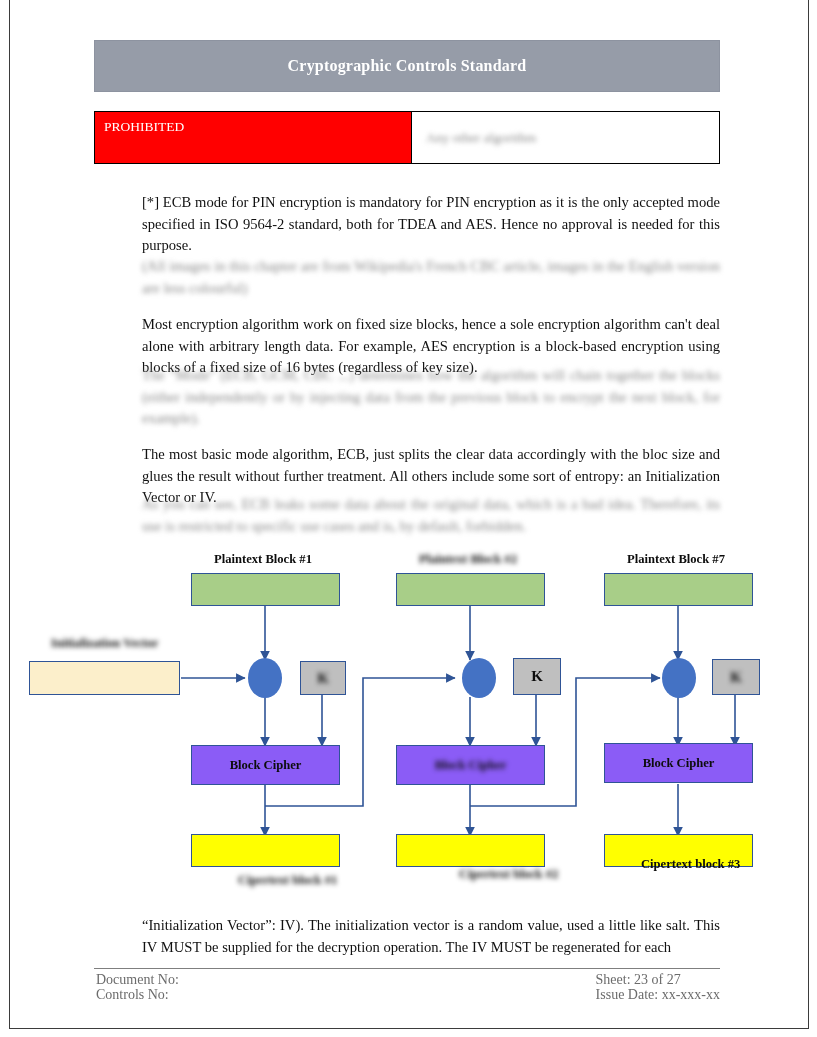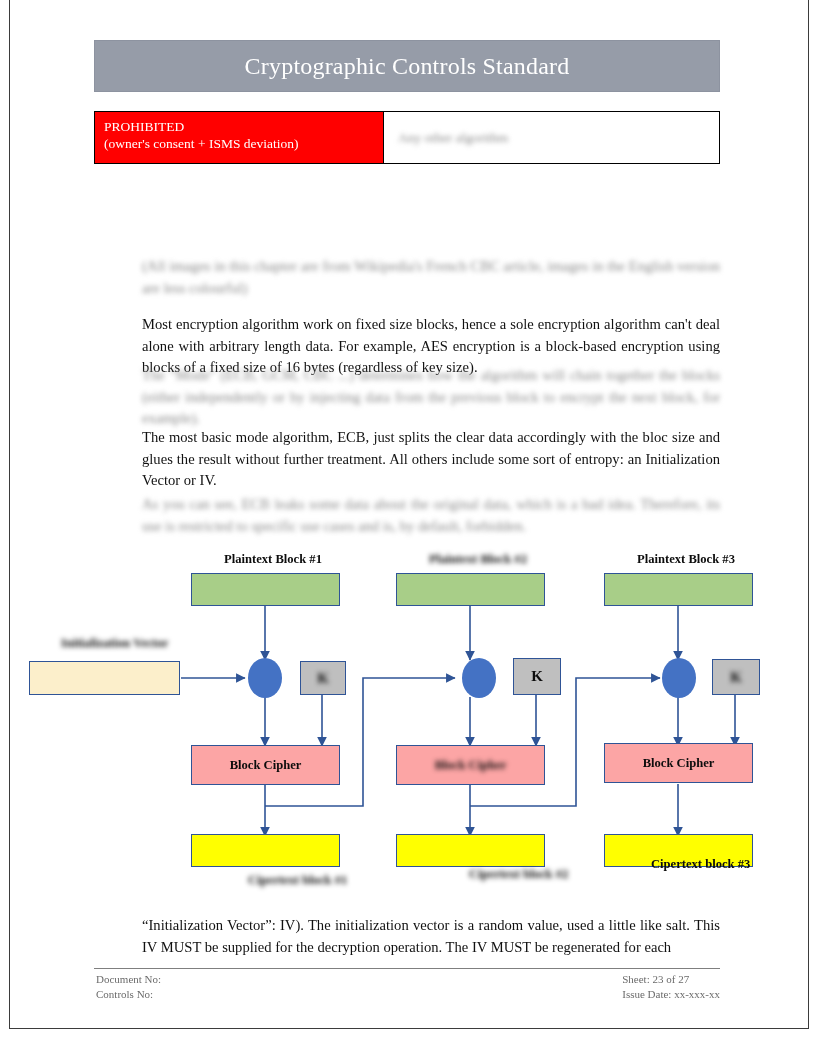--- a/index.html
+++ b/index.html
@@ -39,38 +39,38 @@
     height: 52px;
     background: #969CA8;
     border: 1px solid #8d93a0;
     box-sizing: border-box;
     display: flex;
     align-items: center;
     justify-content: center;
   }
   .title-bar .title-text {
     color: #ffffff;
-    font-size: 24px;
-    font-weight: normal;
+    font-size: 16px;
+    font-weight: bold;
     letter-spacing: 0.2px;
   }
 
   
   .prohibit-table {
     position: absolute;
     left: 94px;
     top: 111px;
     width: 626px;
     height: 53px;
     border: 1.6px solid #000000;
     box-sizing: border-box;
     display: flex;
   }
   .cell-prohibited {
-    width: 289px;
+    width: 317px;
     background: #FF0000;
     box-sizing: border-box;
     border-right: 1.6px solid #000000;
     padding: 6px 0 8px 9px;
     color: #ffffff;
     font-size: 13.5px;
     line-height: 17px;
   }
   .cell-algorithm {
     flex: 1;
@@ -96,50 +96,49 @@
   .blurred {
     color: #8a8a8a;
     filter: blur(2.6px);
     -webkit-filter: blur(2.6px);
     user-select: none;
   }
   .p1 { top: 192px; }
   .p2 { top: 256px; }
   .p3 { top: 314px; }
   .p4 { top: 365px; }
-  .p5 { top: 427px; font-family: Liberation Serif, serif; }
+  .p5 { top: 444px; font-family: Liberation Serif, serif; }
   .p6 { top: 494px; }
   .p7 { top: 915px; }
 
   
   .diagram {
     position: absolute;
     left: 0;
     top: 540px;
     width: 817px;
     height: 360px;
   }
   .diagram svg { display: block; }
 
   .d-label {
     position: absolute;
     font-size: 12.6px;
     font-weight: bold;
     color: #0d0d0d;
     white-space: nowrap;
-    margin-left: 10px;
   }
   .d-box {
     position: absolute;
     border: 1.6px solid #2F5496;
     box-sizing: border-box;
   }
   .box-plaintext { background: #A8CE88; }
   .box-iv        { background: #FCEFCB; }
-  .box-cipher    { background: #fca5a5; display: flex; align-items: center; justify-content: center; }
+  .box-cipher    { background: #8b5cf6; display: flex; align-items: center; justify-content: center; }
   .box-key       { background: #BFBFBF; display: flex; align-items: center; justify-content: center; }
   .box-ct        { background: #FFFF00; }
   .cipher-text {
     font-size: 12.6px;
     font-weight: bold;
     color: #0d0d0d;
   }
   .key-text {
     font-size: 15px;
     font-weight: bold;
@@ -156,48 +155,48 @@
     position: absolute;
     left: 94px;
     top: 968px;
     width: 626px;
     height: 1px;
     background: #7f7f7f;
   }
   .footer {
     position: absolute;
     top: 972px;
-    font-size: 11px;
+    font-size: 14px;
     line-height: 15px;
     color: #6b6b6b;
   }
   .footer-left  { left: 96px; text-align: left; }
   .footer-right { right: 97px; text-align: left; }
 </style>
 </head>
 <body>
 
 <div class="page">
 
   <div class="page-frame"></div>
 
   <div class="title-bar">
     <span class="title-text">Cryptographic Controls Standard</span>
   </div>
 
   <div class="prohibit-table">
     <div class="cell-prohibited">
       <div>PROHIBITED</div>
-      <div>(owner's consent + ISMS deviation)</div>
     </div>
     <div class="cell-algorithm">
       <span class="blurred">Any other algorithm</span>
     </div>
   </div>
 
+  <div class="body-text p1">[*] ECB mode for PIN encryption is mandatory for PIN encryption as it is the only accepted mode specified in ISO 9564-2 standard, both for TDEA and AES. Hence no approval is needed for this purpose.</div>
   <div class="body-text p2 blurred">(All images in this chapter are from Wikipedia's French CBC article, images in the English version are less colourful)</div>
   <div class="body-text p3">Most encryption algorithm work on fixed size blocks, hence a sole encryption algorithm can't deal alone with arbitrary length data. For example, AES encryption is a block-based encryption using blocks of a fixed size of 16 bytes (regardless of key size).</div>
   <div class="body-text p4 blurred">The "Mode" (ECB, GCM, CBC ...) determines how the algorithm will chain together the blocks (either independently or by injecting data from the previous block to encrypt the next block, for example).</div>
   <div class="body-text p5">The most basic mode algorithm, ECB, just splits the clear data accordingly with the bloc size and glues the result without further treatment. All others include some sort of entropy: an Initialization Vector or IV.</div>
   <div class="body-text p6 blurred">As you can see, ECB leaks some data about the original data, which is a bad idea. Therefore, its use is restricted to specific use cases and is, by default, forbidden.</div>
 
   <div class="diagram">
 
     <svg width="817" height="360">
       <defs>
@@ -257,21 +256,21 @@
       <span class="key-text">K</span>
     </div>
 
     <div class="d-box box-cipher" style="left:396px; top:205px; width:149px; height:40px;">
       <span class="cipher-text blurred">Block Cipher</span>
     </div>
 
     <div class="d-box box-ct" style="left:396px; top:294px; width:149px; height:33px;"></div>
     <div class="d-label blurred" style="left:459px; top:327px;">Cipertext block #2</div>
 
-    <div class="d-label" style="left:627px; top:12px;">Plaintext  Block #3</div>
+    <div class="d-label" style="left:627px; top:12px;">Plaintext  Block #7</div>
     <div class="d-box box-plaintext" style="left:604px; top:33px; width:149px; height:33px;"></div>
 
     <div class="xor" style="left:662px; top:118px; width:34px; height:40px;"></div>
     <div class="d-box box-key" style="left:712px; top:119px; width:48px; height:36px;">
       <span class="key-text blurred">K</span>
     </div>
 
     <div class="d-box box-cipher" style="left:604px; top:203px; width:149px; height:40px;">
       <span class="cipher-text">Block Cipher</span>
     </div>

